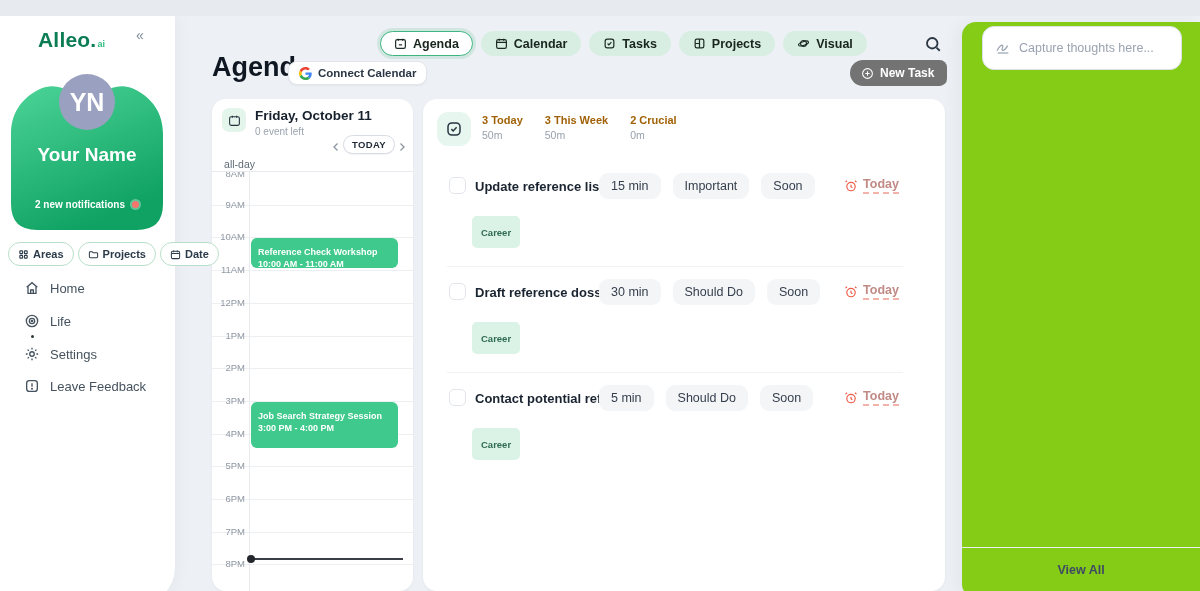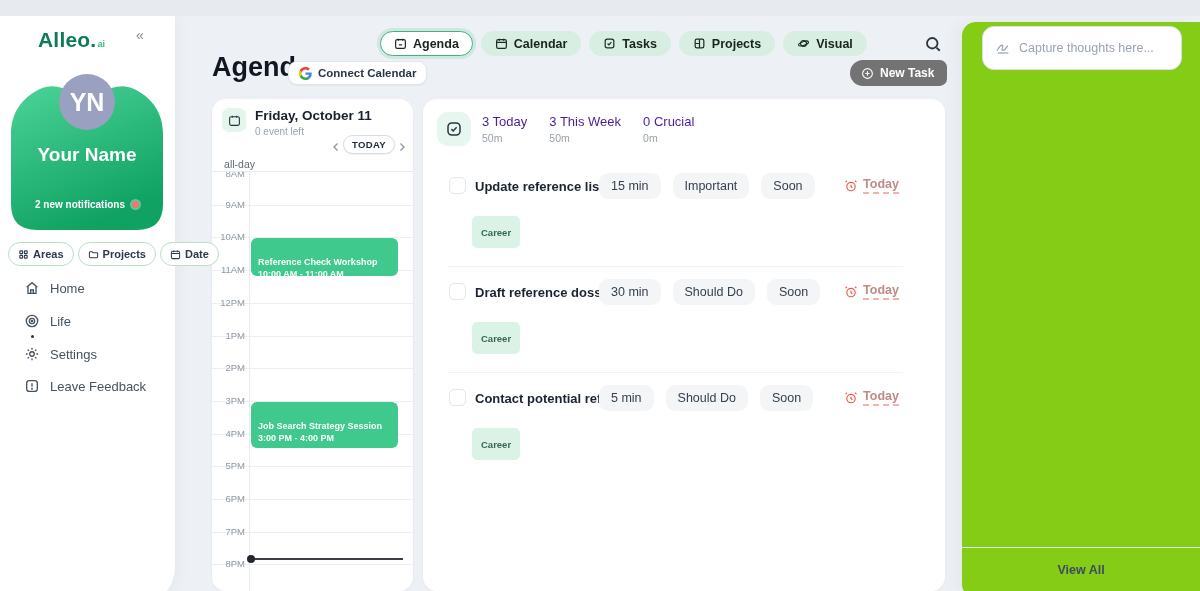--- a/index.html
+++ b/index.html
@@ -88,35 +88,35 @@
                 border-radius:10px; font-size:9.5px; font-weight:bold; letter-spacing:.4px; color:#1d2834;
                 background:#fff; cursor:pointer; box-shadow:0 1px 1px rgba(16,24,40,.05); }
   .allday-row { position:absolute; left:0; right:0; top:57px; height:16px; background:#fff;
                 border-bottom:1px solid #e7eaee; z-index:2; }
   .allday-label { position:absolute; right:158px; top:2px; font-size:10.5px; color:#5f6b77; }
   .v-divider { position:absolute; left:37px; top:57px; bottom:0; border-left:1px solid #e9ecef; z-index:1; }
   .cal-grid { position:absolute; left:0; right:0; top:73px; bottom:0; }
   .hour-line { position:absolute; left:0; right:0; border-top:1px solid #edeff3; }
   .hour-label { position:absolute; left:0; width:33px; text-align:right; font-size:9.5px; color:#8f98a3; }
   .cal-event { position:absolute; left:39px; right:15px; background:#3fc98c; border-radius:6px;
-               padding:19px 7px; color:#fff; cursor:pointer; z-index:2; overflow:hidden; }
+               padding:9px 7px; color:#fff; cursor:pointer; z-index:2; overflow:hidden; }
   .cal-event .ev-title { font-size:9px; font-weight:600; white-space:nowrap; }
   .cal-event .ev-time { font-size:9px; font-weight:bold; margin-top:2px; }
   .now-line { position:absolute; left:39px; right:10px; top:386px; border-top:2px solid #3a3f46; z-index:3; }
   .now-line::before { content:""; position:absolute; left:-4px; top:-5px; width:8px; height:8px;
                       border-radius:50%; background:#24282e; }
 
   
   .tasks-panel { position:absolute; left:423px; top:83px; width:522px; height:492px; background:#fff;
                  border-radius:14px; box-shadow:0 1px 3px rgba(16,24,40,.05); overflow:hidden; z-index:2; }
   .tasks-icon-box { position:absolute; left:14px; top:13px; width:34px; height:34px; border-radius:11px;
                     background:#e7f6ee; display:flex; align-items:center; justify-content:center; }
   .tasks-icon-box svg { width:18px; height:18px; stroke:#2a3542; }
   .tasks-stats { position:absolute; left:59px; top:15px; display:flex; gap:22px; }
-  .stat .stat-value { font-size:13px; font-weight:normal; color:#4c1d95; }
+  .stat .stat-value { font-size:11px; font-weight:bold; color:#a16207; }
   .stat .stat-sub { font-size:10.5px; color:#98a1ac; margin-top:3px; }
 
   .task-row { position:absolute; left:0; right:0; height:106px; }
   .task-check { position:absolute; left:26px; top:2px; width:17px; height:17px; border:1.5px solid #e2e5e9;
                 border-radius:5px; background:#fff; cursor:pointer; }
   .task-title { position:absolute; left:52px; top:4px; font-size:13px; font-weight:bold; color:#1a2431; }
   .task-badges { position:absolute; left:176px; top:-2px; display:flex; gap:12px; }
   .badge { height:26px; display:flex; align-items:center; padding:0 12px; background:#f3f5f7;
            border-radius:9px; font-size:12.5px; color:#353f4d; cursor:pointer; }
   .task-deadline { position:absolute; right:46px; top:2px; display:flex; align-items:center; gap:5px; cursor:pointer; }
@@ -367,21 +367,21 @@
     <div class="tasks-stats">
       <div class="stat">
         <div class="stat-value">3 Today</div>
         <div class="stat-sub">50m</div>
       </div>
       <div class="stat">
         <div class="stat-value">3 This Week</div>
         <div class="stat-sub">50m</div>
       </div>
       <div class="stat">
-        <div class="stat-value">0 Crucial</div>
+        <div class="stat-value">2 Crucial</div>
         <div class="stat-sub">0m</div>
       </div>
     </div>
 
     <div class="task-row" style="top:76px;">
       <div class="task-check"></div>
       <div class="task-title">Update reference list</div>
       <div class="task-badges">
         <div class="badge">15 min</div>
         <div class="badge">Important</div>

